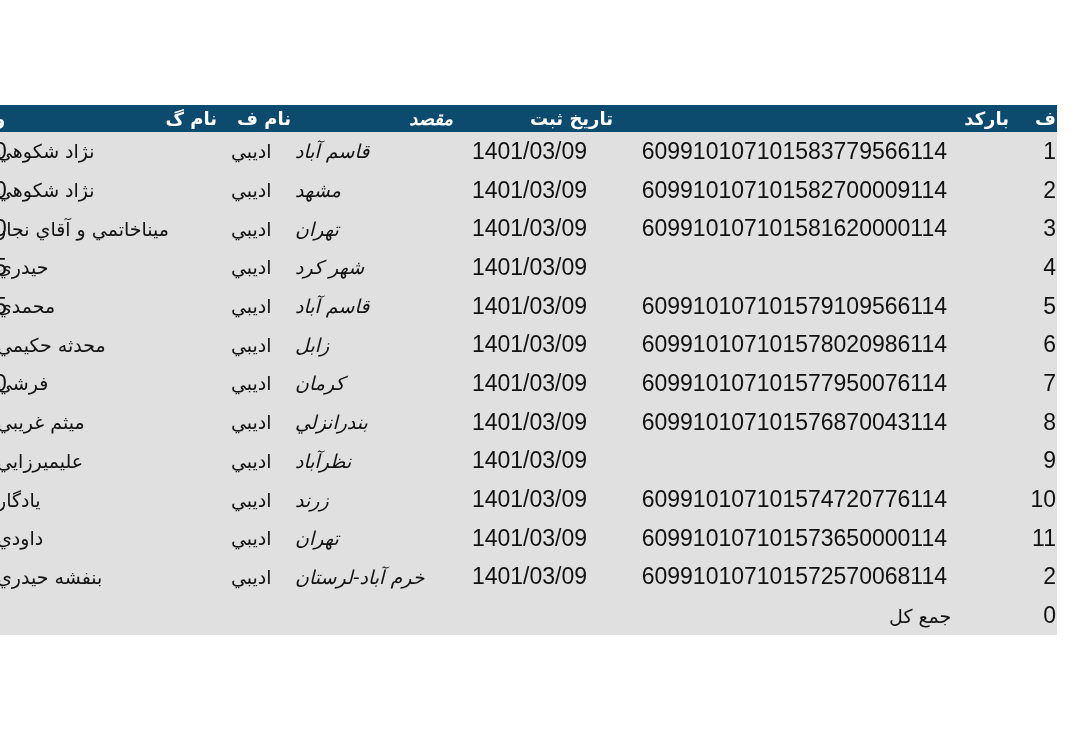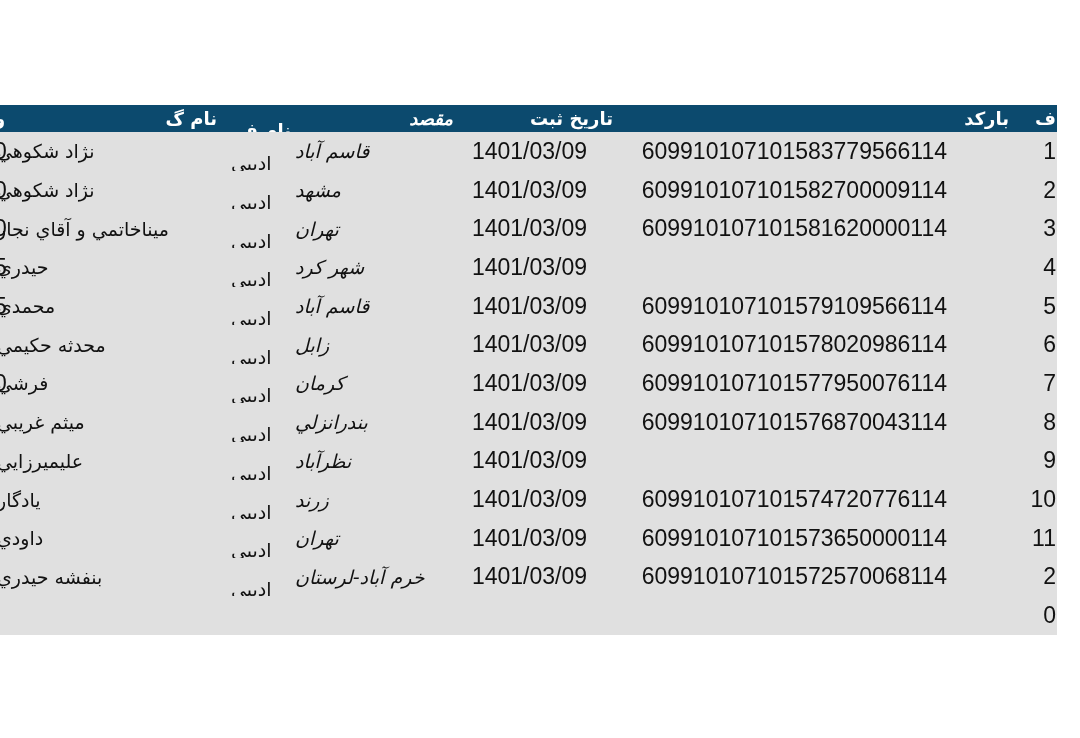--- a/index.html
+++ b/index.html
@@ -49,21 +49,21 @@
     .fa {
       font-family: "DejaVu Sans", sans-serif;
       font-size: 19px;
       direction: rtl;
     }
     
     .c-idx     { right: 0;     width: 60px;  justify-content: flex-end; padding-right: 1px; }
     .c-barcode { right: 110px; width: 340px; justify-content: flex-end; }
     .c-date    { right: 470px; width: 150px; justify-content: flex-end; }
     .c-dest    { right: 602px; width: 160px; justify-content: flex-end; font-style: italic; }
-    .c-fname   { right: 766px; width: 60px;  justify-content: flex-end; margin-top: 12px; }
+    .c-fname   { right: 766px; width: 60px;  justify-content: flex-end; }
     .c-lname   { right: 840px; width: 220px; justify-content: flex-end; }
     .c-edge    { left: -6px;   width: 10px;  justify-content: flex-start; }
 
     .header .c-idx     { right: 0; }
     .header .c-barcode { right: 48px; }
     .header .c-date    { right: 444px; }
     .header .c-dest    { right: 604px; }
     .header .c-fname   { right: 766px; }
     .header .c-lname   { right: 840px; }
 
@@ -188,15 +188,16 @@
     <div class="cell c-fname fa">اديبي</div>
     <div class="cell c-dest fa">خرم آباد-لرستان</div>
     <div class="cell c-date num">1401/03/09</div>
     <div class="cell c-barcode num">609910107101572570068114</div>
     <div class="cell c-idx num">2</div>
   </div>
     </div>
 
   <div class="row row-total">
     <div class="cell c-edge num">.</div>
+    <div class="cell c-label fa">جمع کل</div>
     <div class="cell c-idx num">0</div>
   </div>
 </div>
 
 </body></html>

